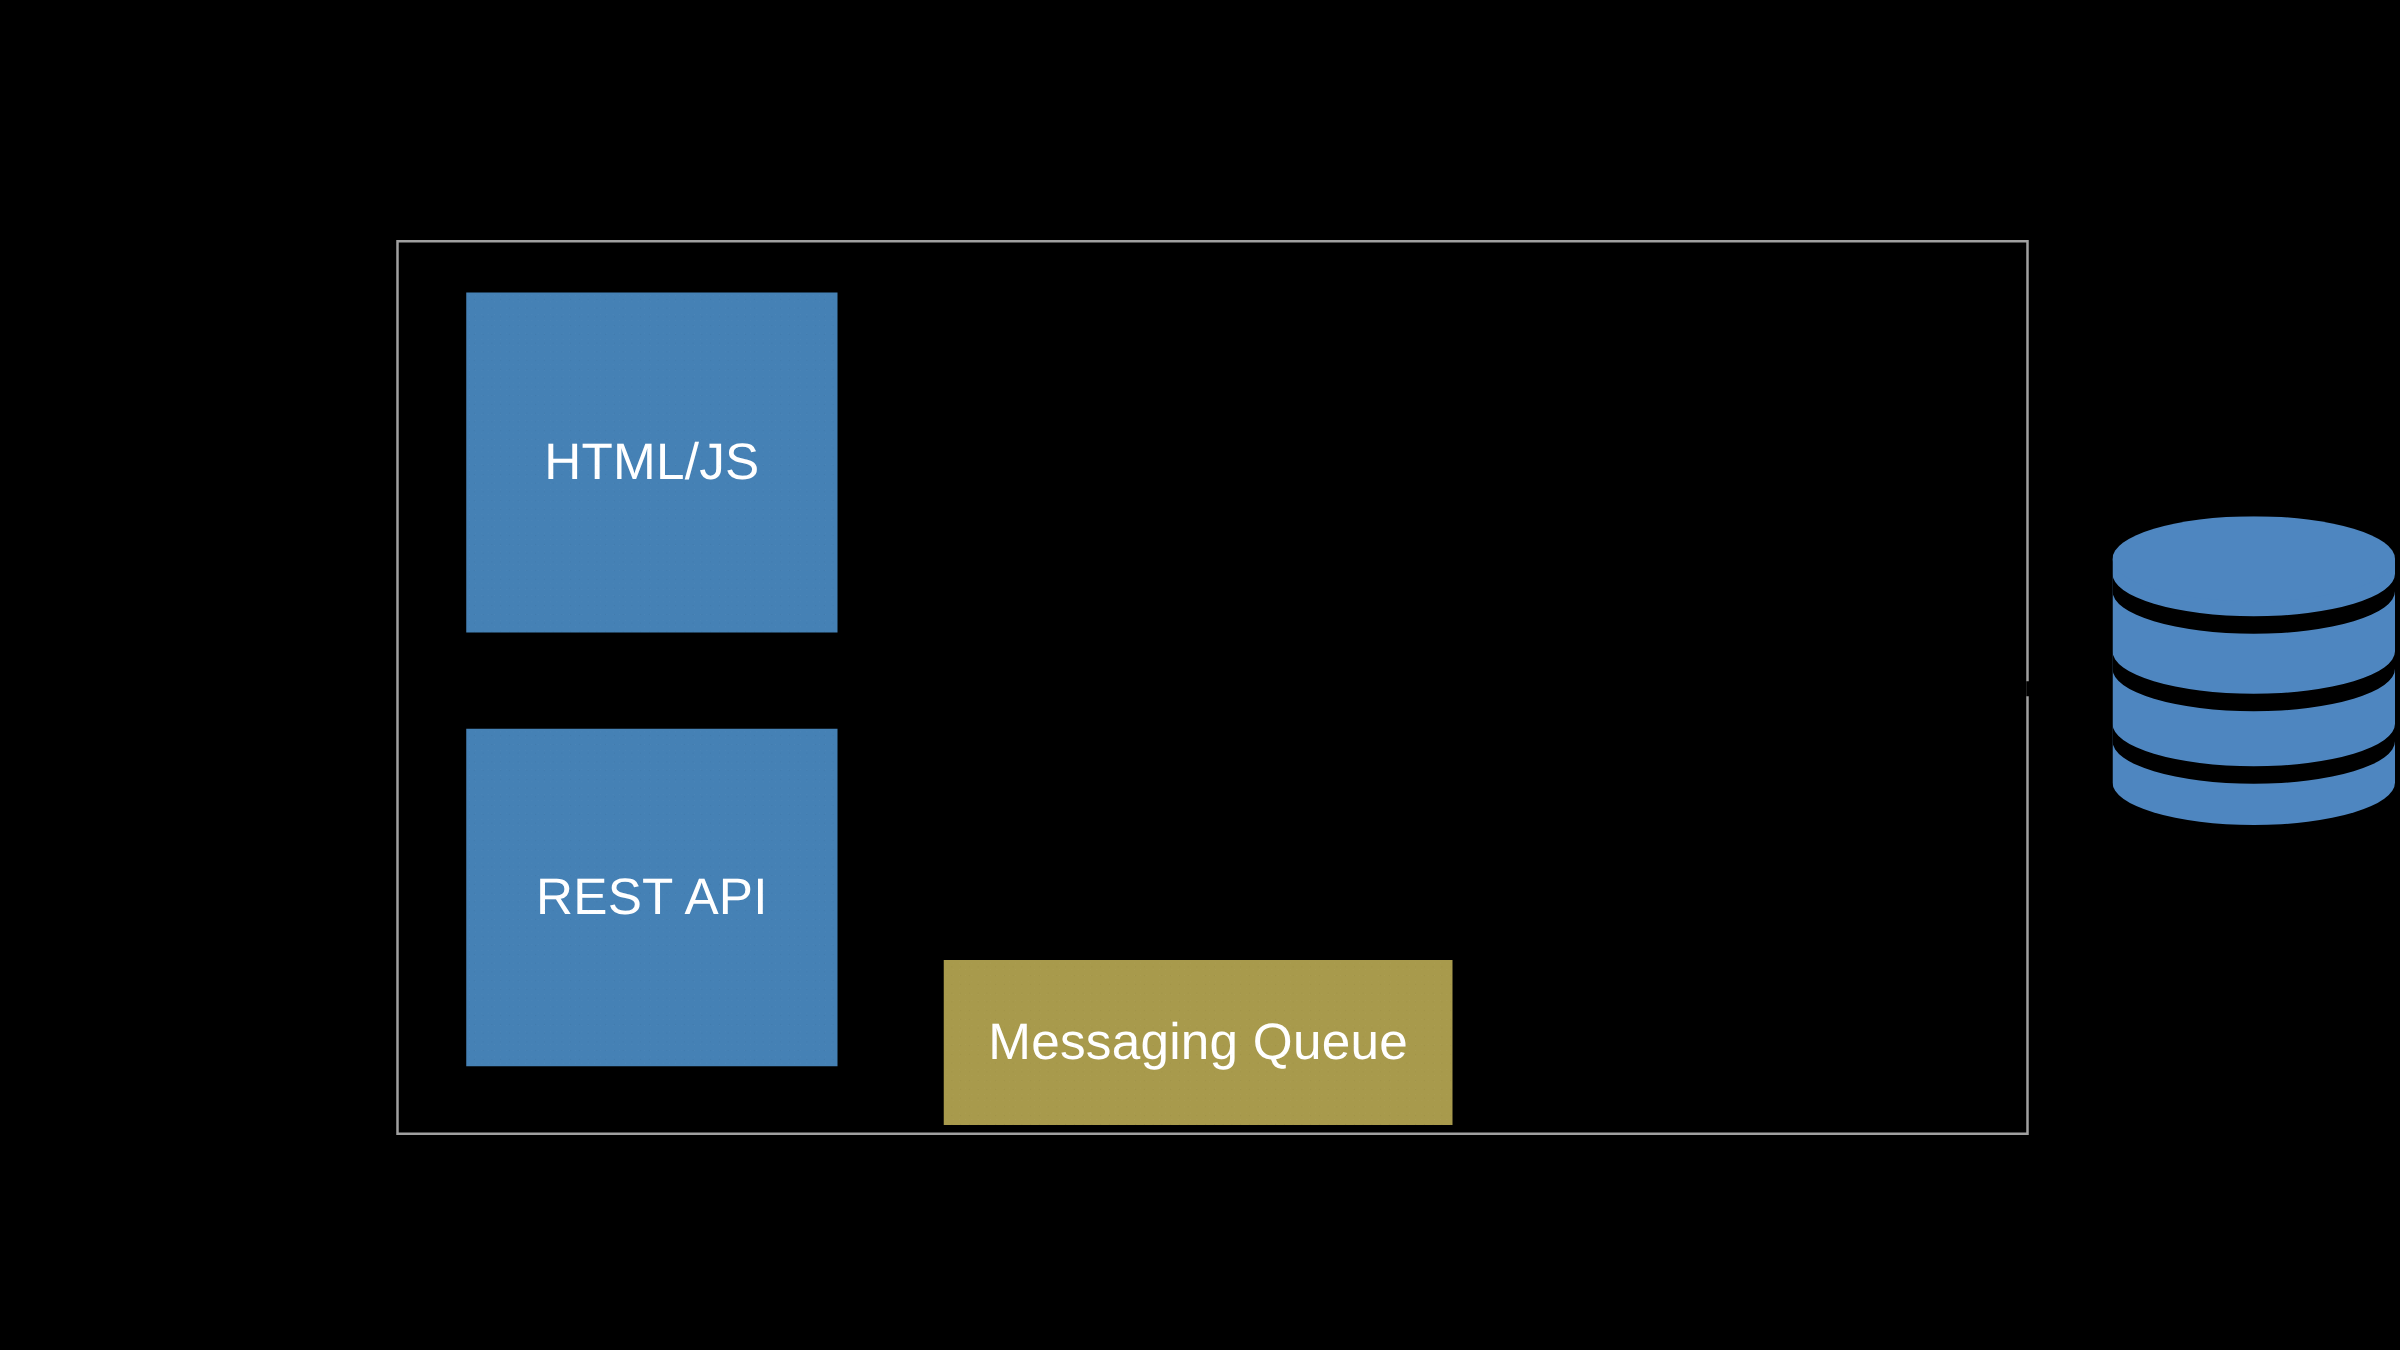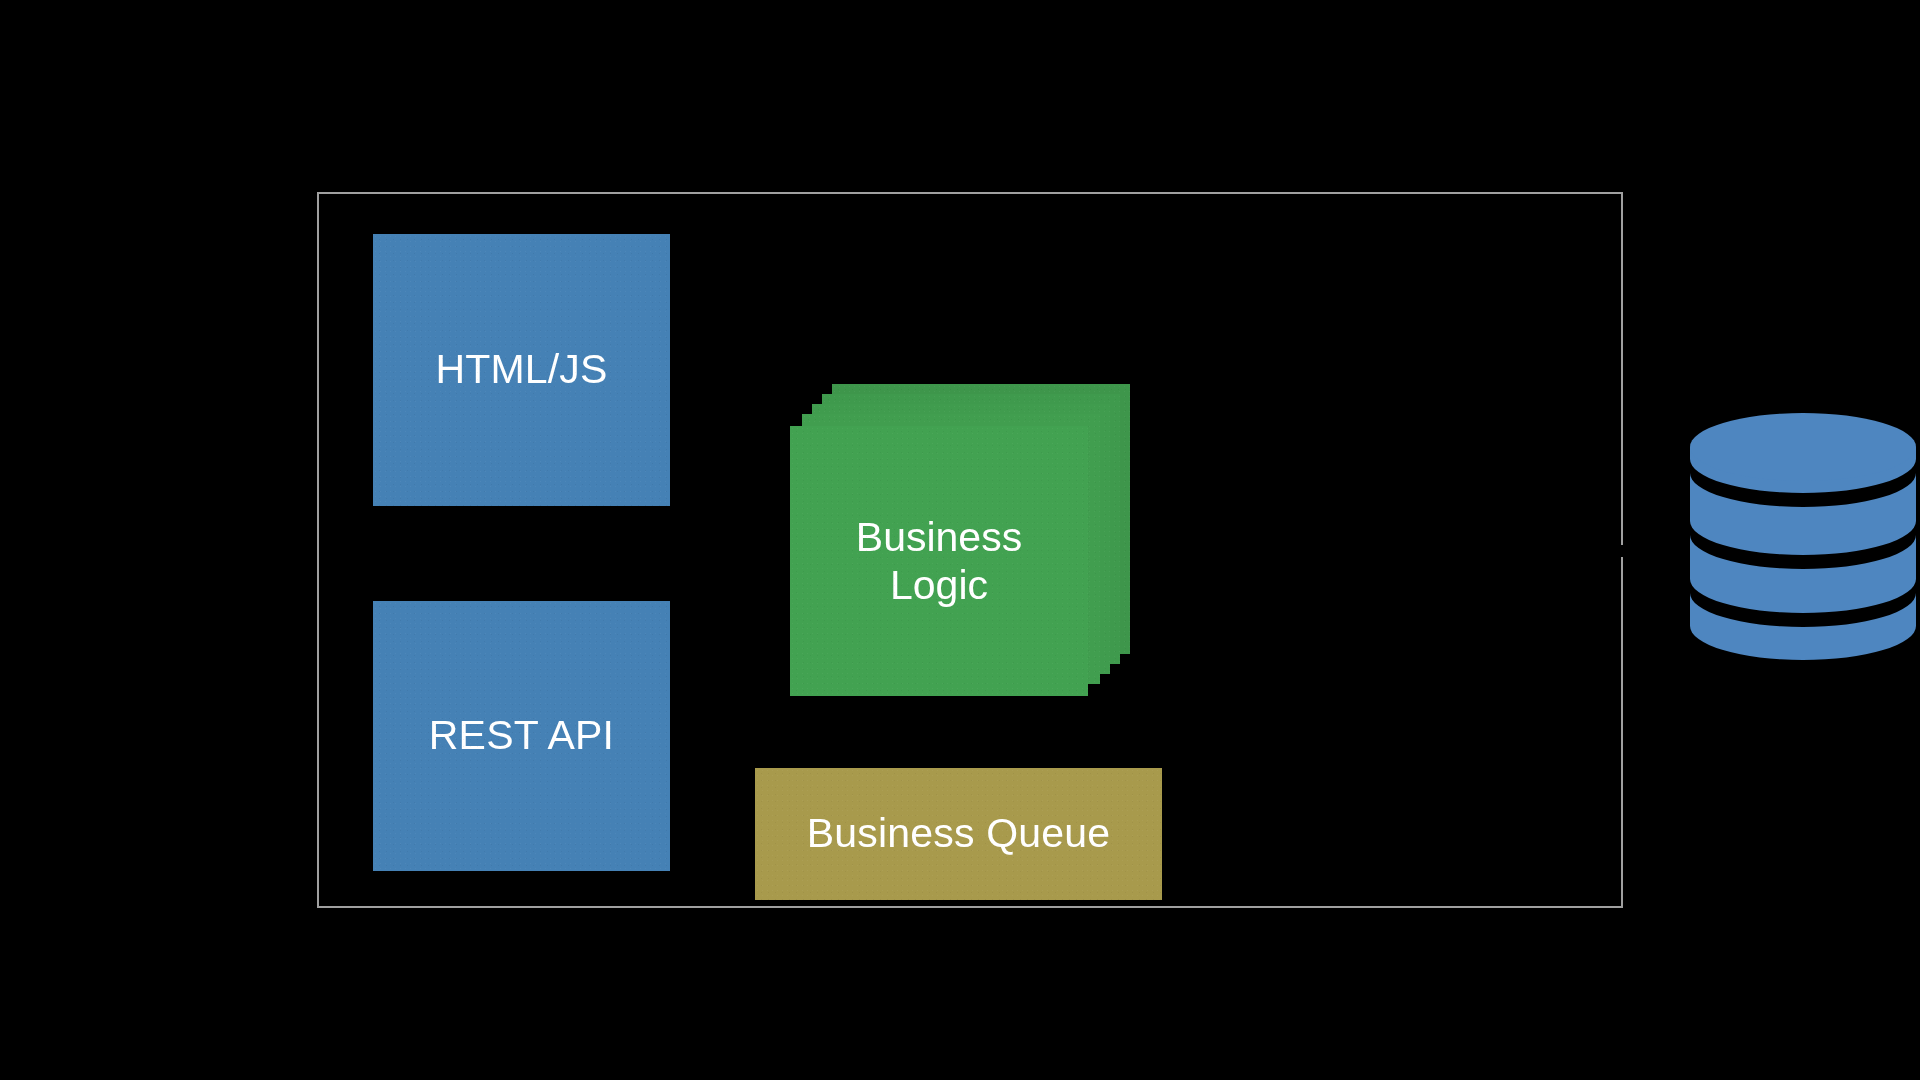--- a/index.html
+++ b/index.html
@@ -80,21 +80,21 @@
   }
 
   
   #node-htmljs {
     left: 373px;  top: 234px;
     width: 297px; height: 272px;
     background: #4581b5;
     font-size: 41px;
   }
   #node-restapi {
-    left: 373px;  top: 601px;
+    left: 373px;  top: 583px;
     width: 297px; height: 270px;
     background: #4581b5;
     font-size: 41px;
   }
   #node-jpa {
     left: 1270px; top: 415px;
     width: 296px; height: 267px;
     background: #b0503c;
     font-size: 41px;
   }
@@ -169,34 +169,24 @@
   <div class="boundary-gap"></div>
 
   <div class="node grain" id="node-htmljs">
     <span class="node-label">HTML/JS</span>
   </div>
 
   <div class="node grain" id="node-restapi">
     <span class="node-label">REST API</span>
   </div>
 
-  <div id="stack-businesslogic">
-    <div class="card l5 grain"></div>
-    <div class="card l4 grain"></div>
-    <div class="card l3 grain"></div>
-    <div class="card l2 grain"></div>
-    <div class="card front grain">
-      <span class="node-label">Business
-Logic</span>
-    </div>
-  </div>
 
 
   <div class="node grain" id="node-mq">
-    <span class="node-label">Business Queue</span>
+    <span class="node-label">Messaging Queue</span>
   </div>
 
   <div class="connector" id="connector-jpa-db"></div>
 
   <div id="node-database">
     <svg viewBox="0 0 226 247" xmlns="http://www.w3.org/2000/svg">
 
       <path d="M0,34 L0,213 A113,34 0 0 0 226,213 L226,34 Z" fill="#4e86c0"></path>
 
       <ellipse cx="113" cy="34" rx="113" ry="34" fill="#4e86c0"></ellipse>

